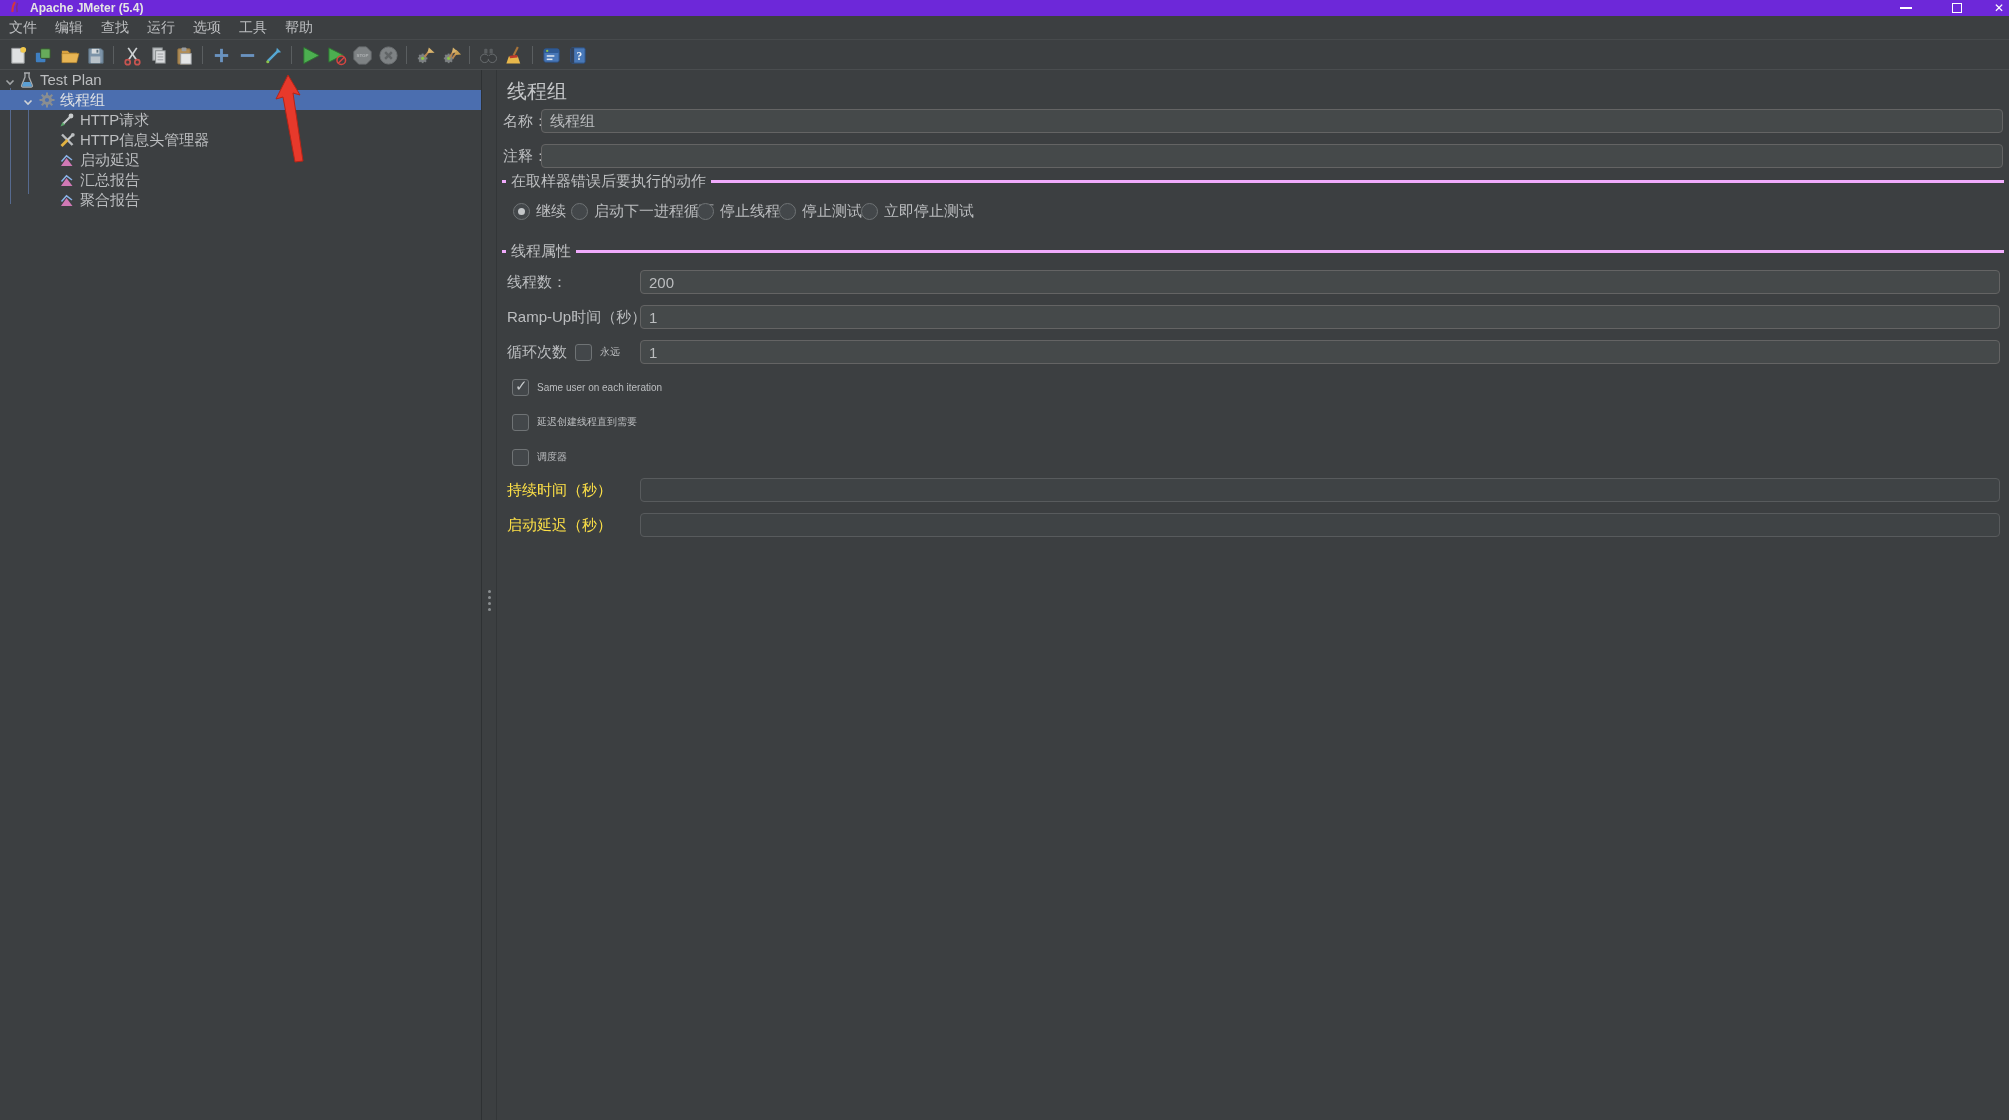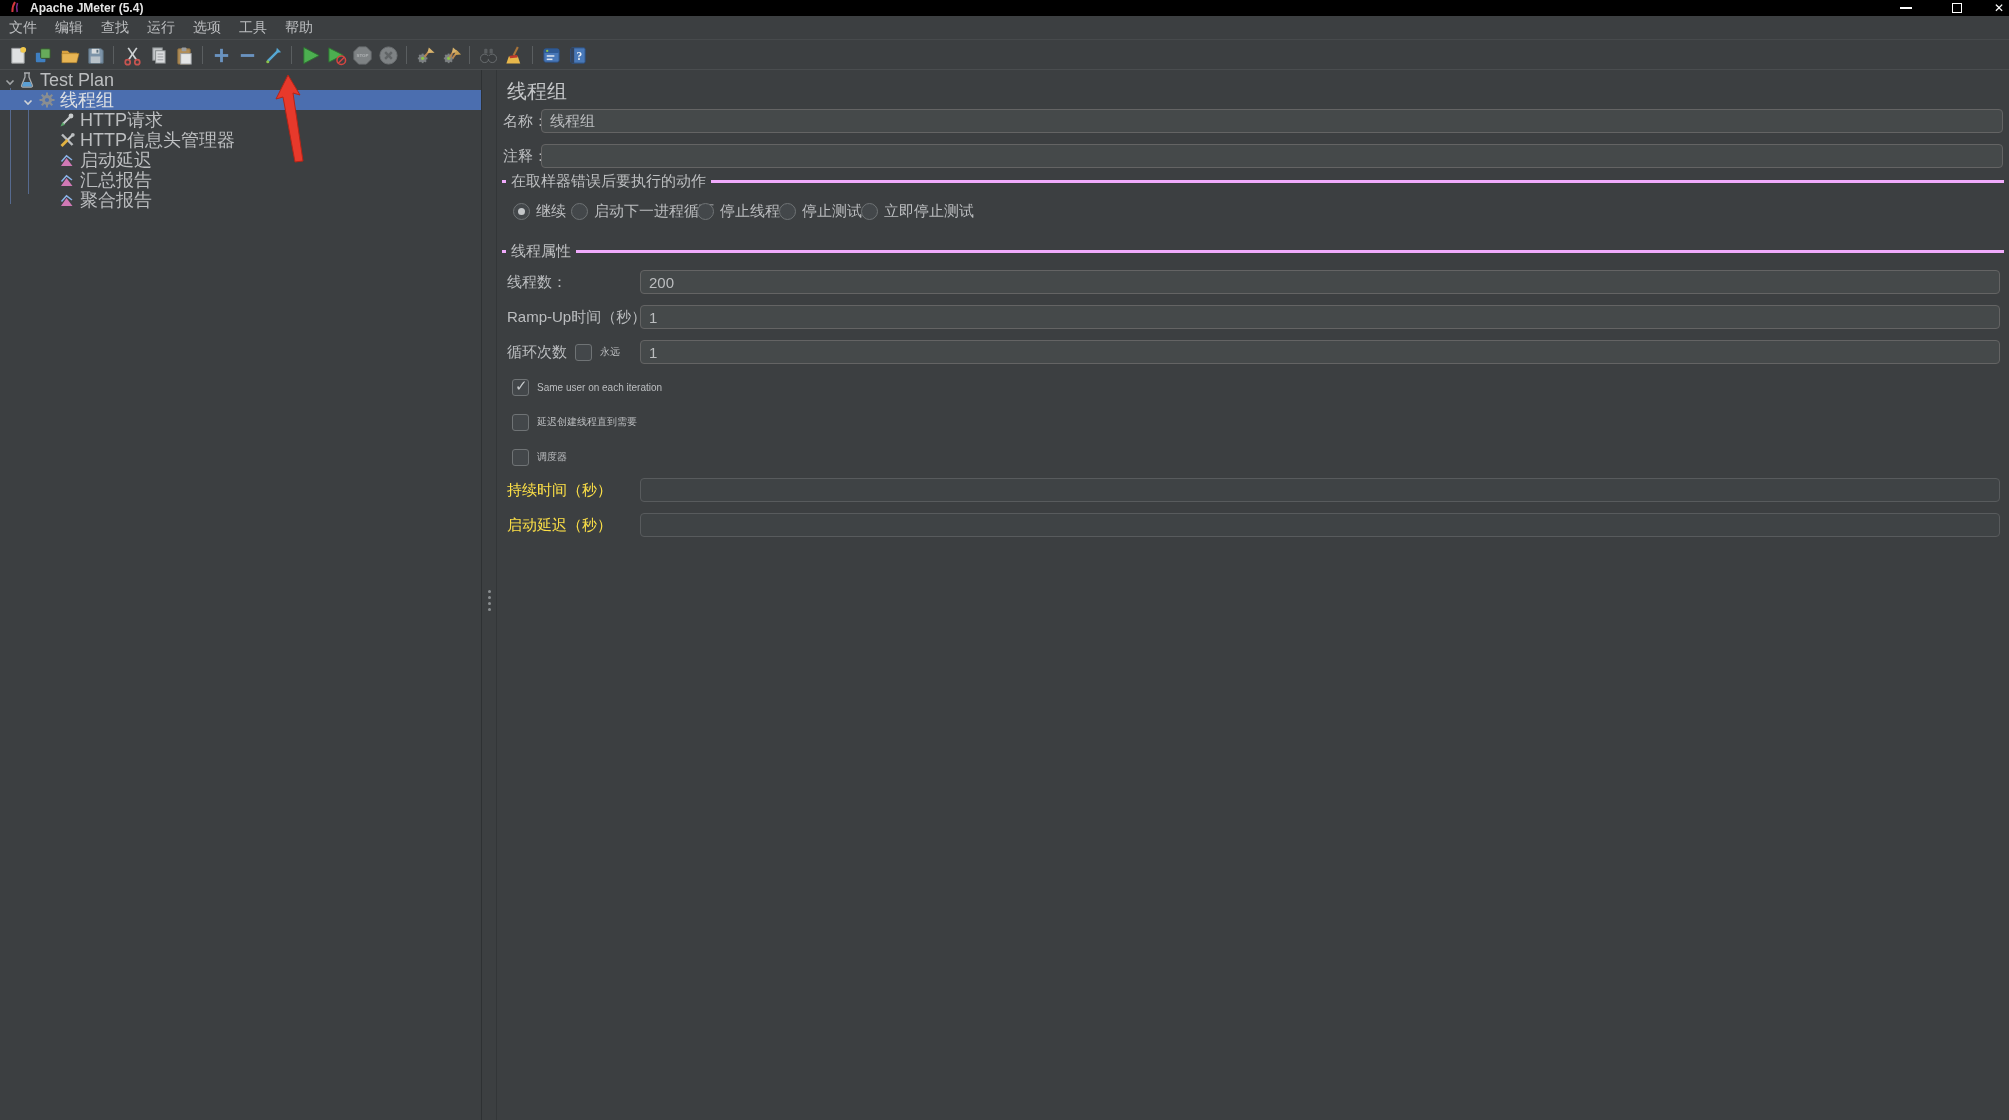--- a/index.html
+++ b/index.html
@@ -1,21 +1,21 @@
 <!DOCTYPE html>
 <html><head>
 <meta charset="utf-8">
 <style>
   * { margin:0; padding:0; box-sizing:border-box; }
   html,body { width:2009px; height:1120px; overflow:hidden; background:#3c3f41;
     font-family:"Liberation Sans", sans-serif; }
   .app { position:relative; width:2009px; height:1120px; background:#3c3f41; }
 
   
-  .titlebar { position:absolute; left:0; top:0; width:100%; height:16px; background:#000000; }
+  .titlebar { position:absolute; left:0; top:0; width:100%; height:16px; background:#6d28d9; }
   .titlebar .logo { position:absolute; left:8px; top:1px; width:14px; height:14px; }
   .titlebar .title { position:absolute; left:30px; top:0; line-height:16px;
     font-size:12px; font-weight:bold; color:#e4e4e4; }
   .winbtn { position:absolute; top:0; width:26px; height:16px; display:flex;
     align-items:center; justify-content:center; color:#fff; }
   .win-min { left:1893px; } .win-max { left:1944px; } .win-close { left:1986px; }
   .win-min i { display:block; width:12px; height:2px; background:#fff; }
   .win-max i { display:block; width:10px; height:10px; border:1.5px solid #fff; }
   .win-close { font-size:12px; }
 
@@ -43,21 +43,21 @@
   .guide { position:absolute; width:1px; background:#566a8f; }
   .g1 { left:10px; top:18px; height:116px; }
   .g2 { left:28px; top:38px; height:86px; }
   .tree-row { position:absolute; left:0; right:0; height:20px; }
   .tree-row.sel { background:#4b6eaf; }
   .r0{top:0} .r1{top:20px} .r2{top:40px} .r3{top:60px} .r4{top:80px} .r5{top:100px} .r6{top:120px}
   .chev { position:absolute; top:4px; width:12px; height:12px; }
   .L0 .chev { left:4px; } .L1 .chev { left:22px; }
   .ticon { position:absolute; top:1px; width:18px; height:18px; }
   .L0 .ticon { left:18px; } .L1 .ticon { left:38px; } .L2 .ticon { left:58px; }
-  .tlabel { position:absolute; top:0; line-height:20px; font-size:18px; color:#bcbec0; white-space:nowrap; }
+  .tlabel { position:absolute; top:0; line-height:20px; font-size:15px; color:#bcbec0; white-space:nowrap; }
   .L0 .tlabel { left:40px; } .L1 .tlabel { left:60px; } .L2 .tlabel { left:80px; }
   .sel .tlabel { color:#dde0e3; }
 
   
   .splitter { position:absolute; left:481px; top:70px; width:16px; bottom:0;
     background:#3c3f41; border-left:1px solid #2e3133; border-right:1px solid #333638; }
   .splitter .dots { position:absolute; left:6px; top:520px; display:flex;
     flex-direction:column; gap:3px; }
   .splitter .dots i { width:3px; height:3px; border-radius:50%; background:#8a8e90; }
 

